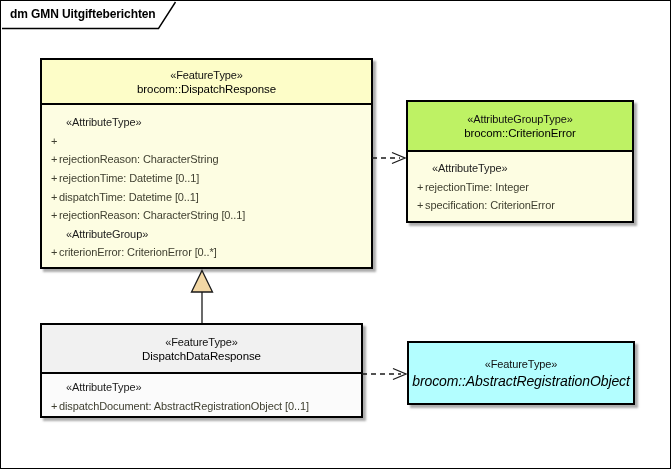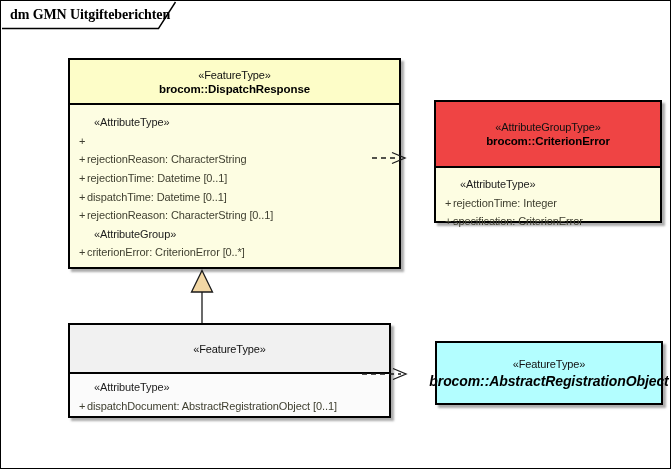--- a/index.html
+++ b/index.html
@@ -3,44 +3,43 @@
 <meta charset="utf-8">
 <style>
   html,body{margin:0;padding:0;background:#fff;}
   *{box-sizing:border-box;}
   .canvas{
     position:relative;width:671px;height:469px;background:#ffffff;
     border:1px solid #000;overflow:hidden;
     font-family:"Liberation Sans",sans-serif;letter-spacing:-0.1px;
   }
   .tab-label{
-    position:absolute;left:9px;top:6px;font-size:14px;font-weight:bold;color:#000;z-index:11;font-family:Liberation Serif, serif;
+    position:absolute;left:9px;top:6px;font-size:12px;font-weight:bold;color:#000;z-index:11;
   }
   .uml-box{
     position:absolute;border:2px solid #000;
     box-shadow:3px 3px 2px rgba(90,90,90,.5);
-    margin-left:28px;
   }
   .uml-header{
     display:flex;flex-direction:column;justify-content:center;align-items:center;
     gap:2px;border-bottom:2px solid #000;width:100%;
   }
   .stereo{font-size:11px;color:#111;}
-  .clsname{font-size:11.5px;font-weight:bold;color:#000;}
+  .clsname{font-size:11.5px;font-weight:normal;color:#000;}
   .uml-body{width:100%;}
   .section-label{height:18.6px;display:flex;align-items:center;padding-left:24px;font-size:11px;color:#1c1c1c;}
   .row{height:18.6px;display:flex;align-items:center;font-size:11px;color:#3f3f30;}
   .vis{width:17px;padding-left:9px;flex:none;}
   
   .b1{left:39px;top:57px;width:333px;height:211px;background:#fdfde2;}
   .b1 .uml-header{height:45px;background:#fdfdc8;}
   .b1 .uml-body{padding-top:8px;}
   
   .b2{left:405px;top:99px;width:228px;height:123px;background:#fdfde2;}
-  .b2 .uml-header{height:66px;background:#ef4444;}
+  .b2 .uml-header{height:50px;background:#bef264;}
   .b2 .uml-body{padding-top:7px;}
   
   .b3{left:39px;top:322px;width:323px;height:95px;background:#fbfbfb;}
   .b3 .uml-header{height:49px;background:#f1f1f1;}
   .b3 .uml-body{padding-top:4px;}
   
   .b4{left:406px;top:340px;width:228px;height:64px;background:#b3feff;
       display:flex;flex-direction:column;justify-content:center;align-items:center;gap:3px;}
   .b4 .clsname{font-style:italic;font-size:14px;text-align:center;}
   .overlay{position:absolute;left:0;top:0;z-index:10;pointer-events:none;}
@@ -100,20 +99,21 @@
       <div class="row">
         <span class="vis">+</span>
         <span class="atext">specification: CriterionError</span>
       </div>
     </div>
   </div>
 
   <div class="uml-box b3">
     <div class="uml-header">
       <div class="stereo">«FeatureType»</div>
+      <div class="clsname">DispatchDataResponse</div>
     </div>
     <div class="uml-body">
       <div class="section-label">«AttributeType»</div>
       <div class="row">
         <span class="vis">+</span>
         <span class="atext">dispatchDocument: AbstractRegistrationObject [0..1]</span>
       </div>
     </div>
   </div>
 

